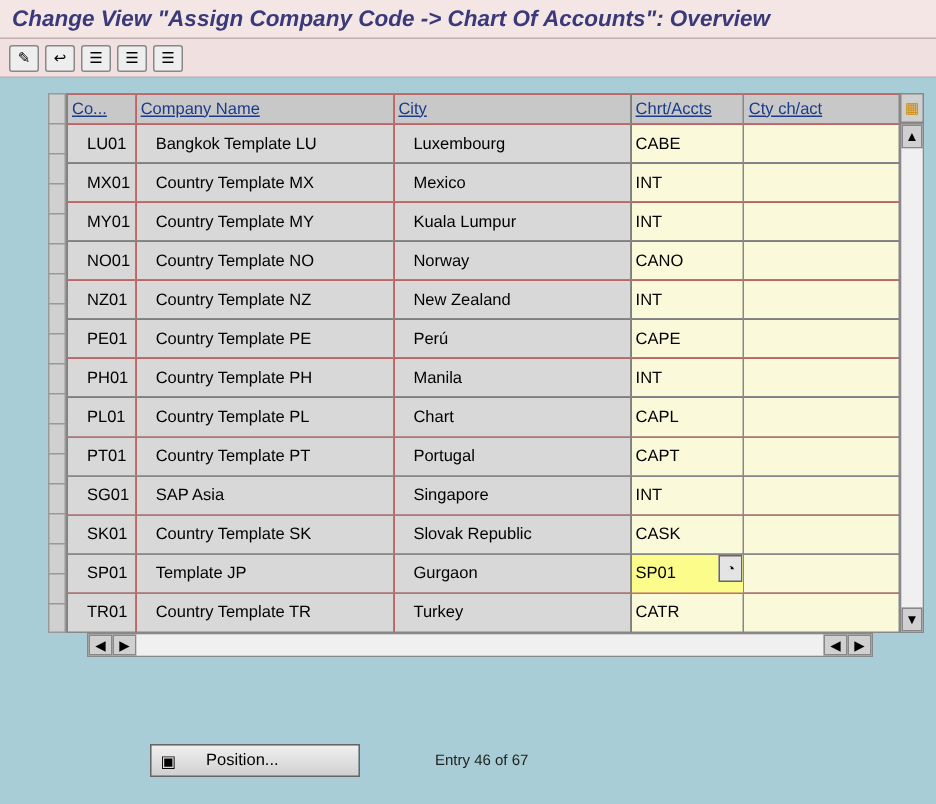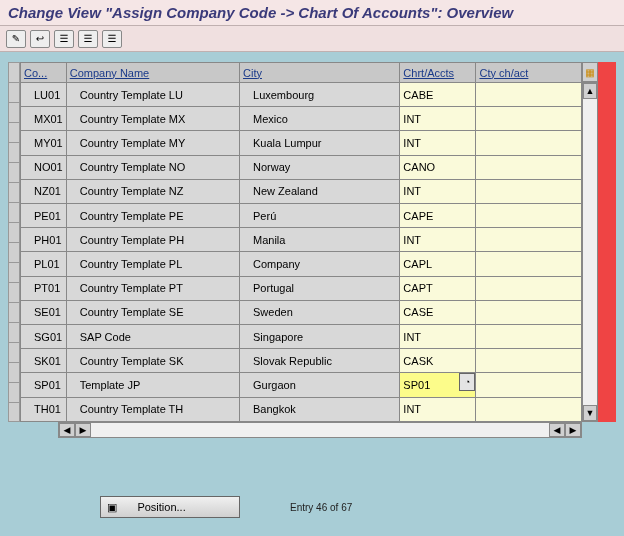--- a/index.html
+++ b/index.html
@@ -44,20 +44,21 @@
   }
   .content {
     background: #a8cdd6;
     padding: 10px 8px;
     height: calc(536px - 24px - 26px);
     position: relative;
   }
   .grid-wrap {
     display: flex;
     background: #ef4444;
+    margin-left: 24px;
   }
   .row-sel-col {
     display: flex;
     flex-direction: column;
   }
   .row-sel {
     width: 12px;
     height: 20px;
     background: #d0d0d0;
     border: 1px solid #999;
@@ -201,21 +202,21 @@
           <th class="col-code">Co...</th>
           <th class="col-name">Company Name</th>
           <th class="col-city">City</th>
           <th class="col-chart">Chrt/Accts</th>
           <th class="col-cty">Cty ch/act</th>
         </tr>
       </thead>
       <tbody id="tbody">
           <tr>
             <td class="ro col-code">LU01</td>
-            <td class="ro col-name">Country Template LU</td>
+            <td class="ro col-name">Bangkok Template LU</td>
             <td class="ro col-city">Luxembourg</td>
             <td class="ed col-chart">CABE</td>
             <td class="ed col-cty"></td>
           </tr>
           <tr>
             <td class="ro col-code">MX01</td>
             <td class="ro col-name">Country Template MX</td>
             <td class="ro col-city">Mexico</td>
             <td class="ed col-chart">INT</td>
             <td class="ed col-cty"></td>
@@ -251,64 +252,57 @@
           <tr>
             <td class="ro col-code">PH01</td>
             <td class="ro col-name">Country Template PH</td>
             <td class="ro col-city">Manila</td>
             <td class="ed col-chart">INT</td>
             <td class="ed col-cty"></td>
           </tr>
           <tr>
             <td class="ro col-code">PL01</td>
             <td class="ro col-name">Country Template PL</td>
-            <td class="ro col-city">Company</td>
+            <td class="ro col-city">Chart</td>
             <td class="ed col-chart">CAPL</td>
             <td class="ed col-cty"></td>
           </tr>
           <tr>
             <td class="ro col-code">PT01</td>
             <td class="ro col-name">Country Template PT</td>
             <td class="ro col-city">Portugal</td>
             <td class="ed col-chart">CAPT</td>
             <td class="ed col-cty"></td>
           </tr>
           <tr>
-            <td class="ro col-code">SE01</td>
-            <td class="ro col-name">Country Template SE</td>
-            <td class="ro col-city">Sweden</td>
-            <td class="ed col-chart">CASE</td>
-            <td class="ed col-cty"></td>
-          </tr>
-          <tr>
             <td class="ro col-code">SG01</td>
-            <td class="ro col-name">SAP Code</td>
+            <td class="ro col-name">SAP Asia</td>
             <td class="ro col-city">Singapore</td>
             <td class="ed col-chart">INT</td>
             <td class="ed col-cty"></td>
           </tr>
           <tr>
             <td class="ro col-code">SK01</td>
             <td class="ro col-name">Country Template SK</td>
             <td class="ro col-city">Slovak Republic</td>
             <td class="ed col-chart">CASK</td>
             <td class="ed col-cty"></td>
           </tr>
           <tr>
             <td class="ro col-code">SP01</td>
             <td class="ro col-name">Template JP</td>
             <td class="ro col-city">Gurgaon</td>
             <td class="active col-chart">SP01<span class="f4-btn">◔</span></td>
             <td class="ed col-cty"></td>
           </tr>
           <tr>
-            <td class="ro col-code">TH01</td>
-            <td class="ro col-name">Country Template TH</td>
-            <td class="ro col-city">Bangkok</td>
-            <td class="ed col-chart">INT</td>
+            <td class="ro col-code">TR01</td>
+            <td class="ro col-name">Country Template TR</td>
+            <td class="ro col-city">Turkey</td>
+            <td class="ed col-chart">CATR</td>
             <td class="ed col-cty"></td>
           </tr>
         </tbody>
     </table>
     <div style="display:flex;flex-direction:column">
       <div class="cfg-btn">▦</div>
       <div class="vscroll" style="flex:1">
         <div class="sb-btn">▲</div>
         <div class="sb-track"></div>
         <div class="sb-btn">▼</div>

